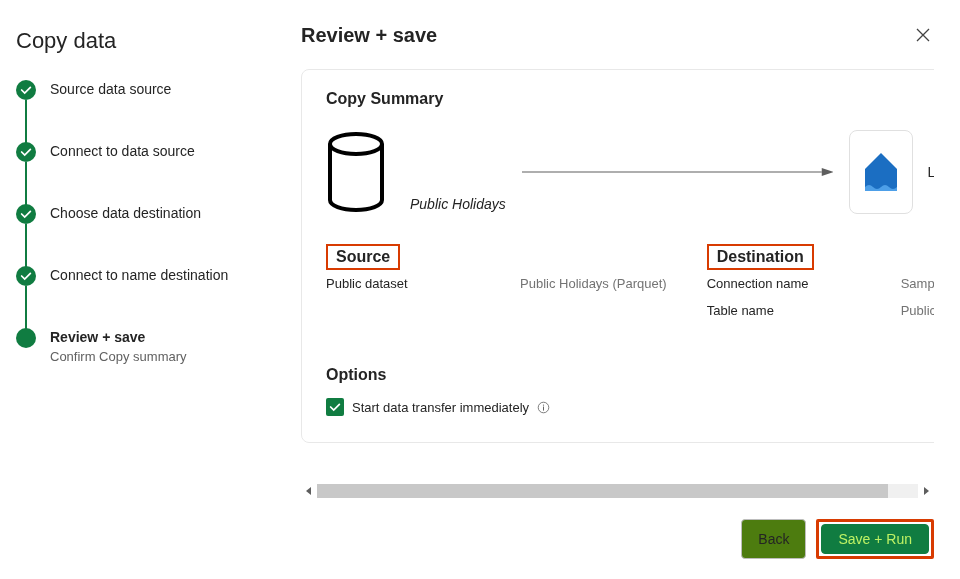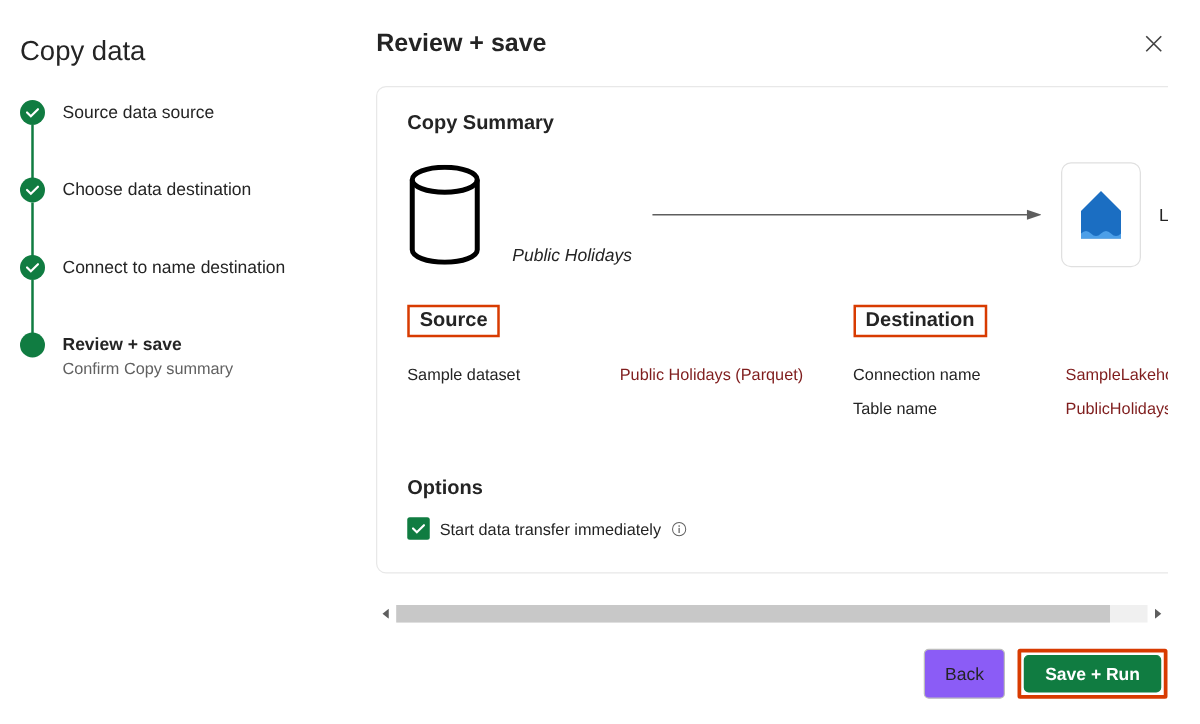--- a/index.html
+++ b/index.html
@@ -119,25 +119,25 @@
   .dst-label { margin-left: 14px; font-size: 14px; }
 
   .details-cols { display: flex; gap: 40px; margin-bottom: 36px; }
   .col { flex: 1; }
   .col-heading {
     display: inline-block;
     font-size: 16px;
     font-weight: 600;
     border: 2px solid #d83b01;
     padding: 2px 8px;
-    margin-bottom: 22px;
+    margin-bottom: 6px;
   }
   .kv-row { display: flex; font-size: 13px; margin-bottom: 12px; }
   .kv-key { width: 170px; color: #242424; }
-  .kv-val { color: #7f1d1d; white-space: nowrap; }
+  .kv-val { color: #737373; white-space: nowrap; margin-left: 24px; }
 
   .options-title { font-size: 16px; font-weight: 600; margin-bottom: 14px; }
   .option-row { display: flex; align-items: center; gap: 8px; font-size: 13px; }
   .checkbox {
     width: 18px; height: 18px;
     background: #107c41;
     border-radius: 2px;
     display: flex; align-items: center; justify-content: center;
     cursor: pointer;
   }
@@ -177,29 +177,29 @@
     gap: 10px;
   }
   .btn {
     font-size: 14px;
     padding: 6px 16px;
     border-radius: 4px;
     cursor: pointer;
     font-family: inherit;
   }
   .btn-default {
-    background: #8b5cf6;
+    background: #4d7c0f;
     border: 1px solid #bdbdbd;
     color: #242424;
   }
   .btn-primary {
     background: #107c41;
     border: 1px solid #107c41;
-    color: #ffffff;
-    font-weight: 700;
+    color: #bef264;
+    font-weight: 400;
   }
   .primary-highlight {
     border: 3px solid #d83b01;
     padding: 2px;
     border-radius: 2px;
     display: inline-block;
   }
 </style>
 </head>
 <body>
@@ -218,20 +218,30 @@
             <div class="step-label">Source data source</div>
           </div>
       </div>
       <div class="step">
         <div class="step-icon">
           <svg viewBox="0 0 16 16">
               <path d="M3 8 L6.5 11.5 L13 5" stroke="#fff" stroke-width="2" fill="none" stroke-linecap="round"></path>
             </svg>
         </div>
         <div class="step-text">
+            <div class="step-label">Connect to data source</div>
+          </div>
+      </div>
+      <div class="step">
+        <div class="step-icon">
+          <svg viewBox="0 0 16 16">
+              <path d="M3 8 L6.5 11.5 L13 5" stroke="#fff" stroke-width="2" fill="none" stroke-linecap="round"></path>
+            </svg>
+        </div>
+        <div class="step-text">
             <div class="step-label">Choose data destination</div>
           </div>
       </div>
       <div class="step">
         <div class="step-icon">
           <svg viewBox="0 0 16 16">
               <path d="M3 8 L6.5 11.5 L13 5" stroke="#fff" stroke-width="2" fill="none" stroke-linecap="round"></path>
             </svg>
         </div>
         <div class="step-text">
@@ -284,21 +294,21 @@
               </svg>
             </div>
             <span class="dst-label">Lakehouse</span>
           </div>
         </div>
 
         <div class="details-cols">
           <div class="col">
             <span class="col-heading">Source</span>
             <div class="kv-row">
-              <div class="kv-key">Sample dataset</div>
+              <div class="kv-key">Public dataset</div>
               <div class="kv-val">Public Holidays (Parquet)</div>
             </div>
           </div>
           <div class="col">
             <span class="col-heading">Destination</span>
             <div class="kv-row">
               <div class="kv-key">Connection name</div>
               <div class="kv-val">SampleLakehouse</div>
             </div>
             <div class="kv-row">

